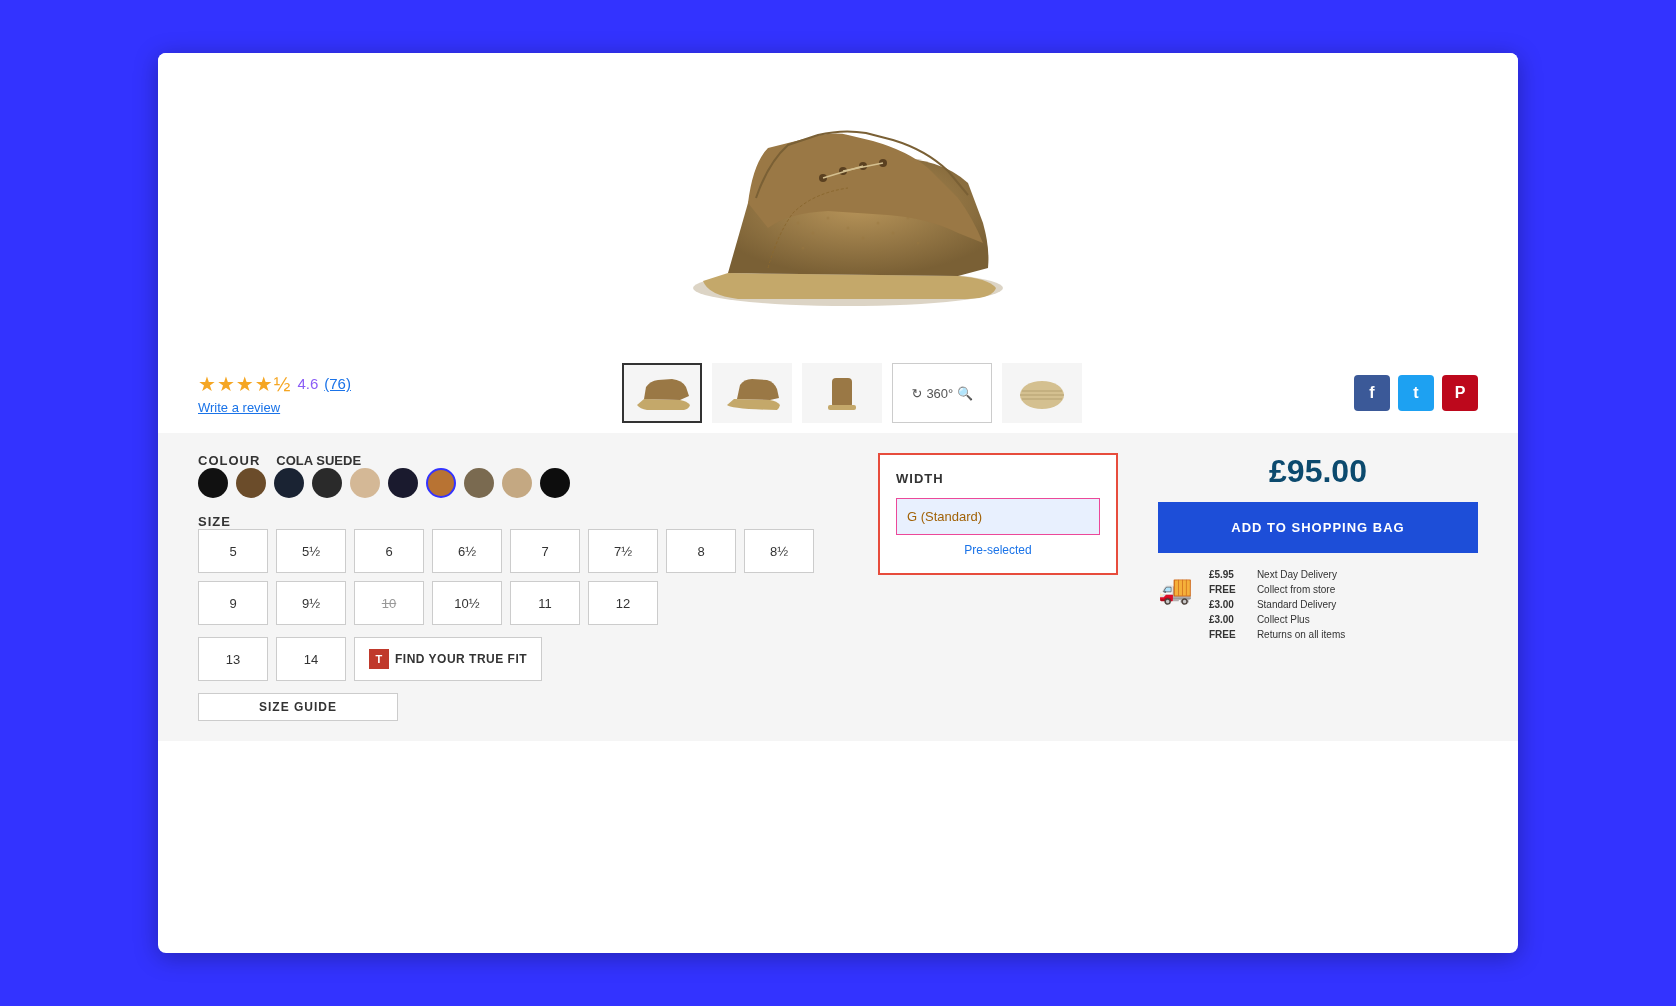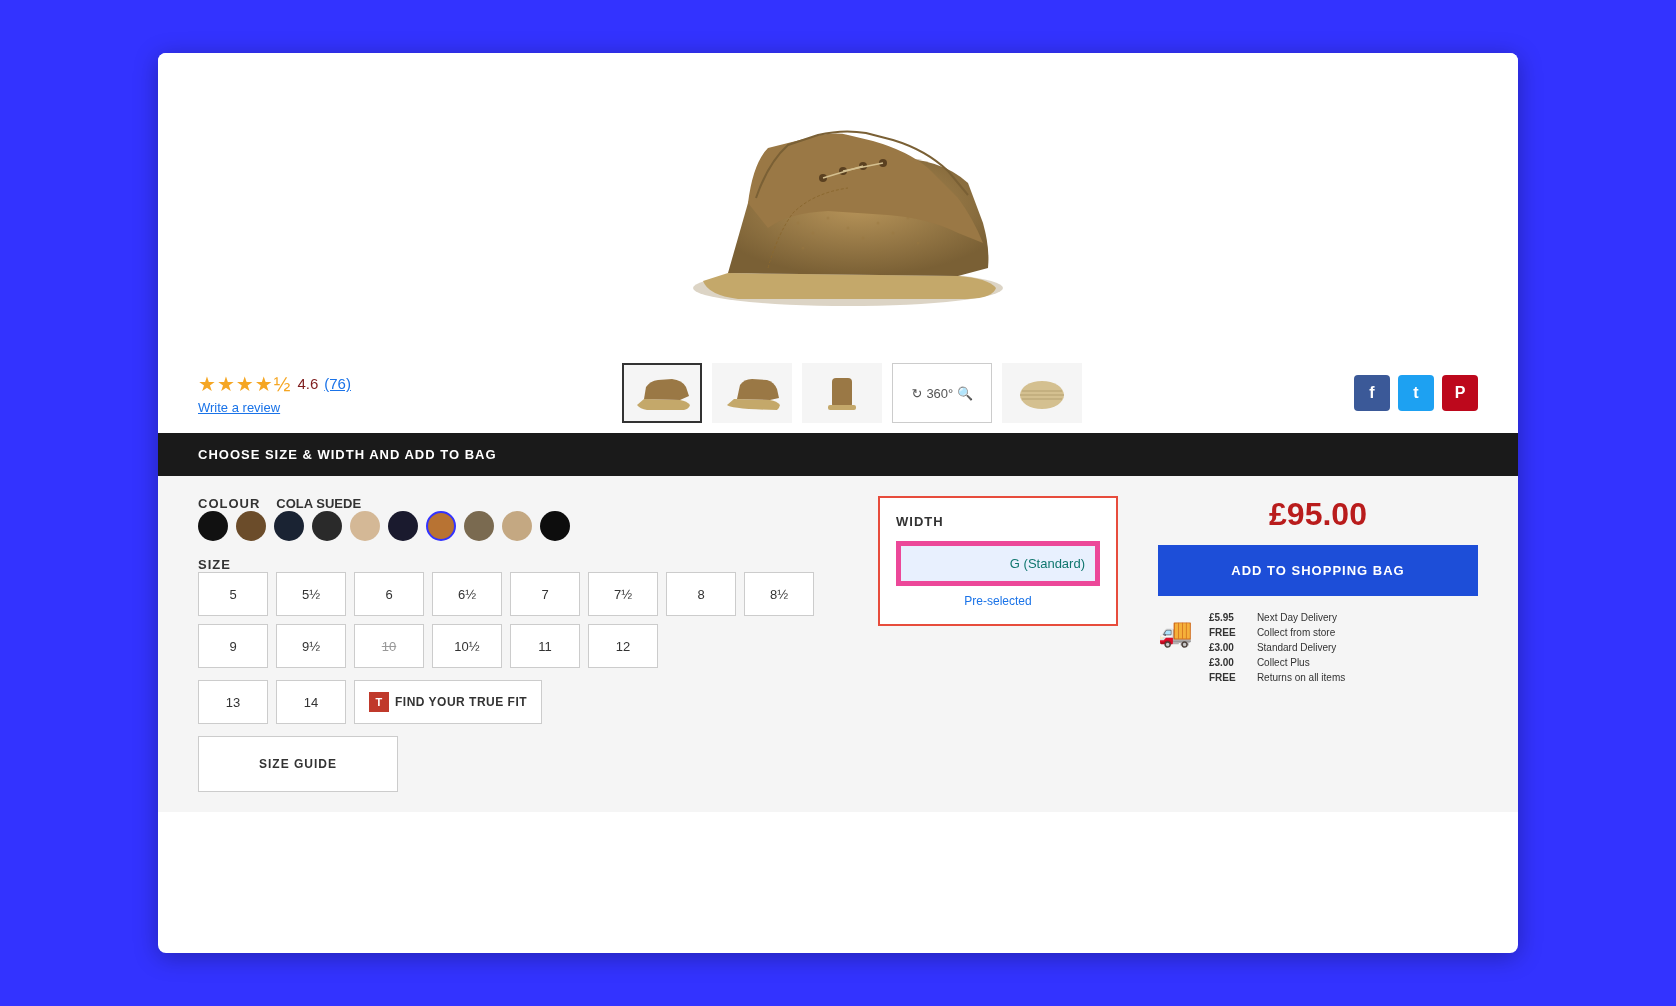--- a/index.html
+++ b/index.html
@@ -53,21 +53,21 @@
       display: flex;
       align-items: center;
       gap: 6px;
     }
     .stars {
       color: #f5a623;
       font-size: 20px;
       letter-spacing: 1px;
     }
     .rating-num {
-      color: #7f1d1d;
+      color: #8b5cf6;
       font-size: 15px;
       cursor: pointer;
     }
     .review-count {
       color: #1a73e8;
       font-size: 15px;
       text-decoration: underline;
       cursor: pointer;
     }
     .write-review {
@@ -229,21 +229,21 @@
       background: #c0392b;
       color: white;
       display: flex;
       align-items: center;
       justify-content: center;
       font-size: 11px;
       font-weight: bold;
     }
     .size-guide-btn {
       width: 200px;
-      height: 56px;
+      height: 28px;
       border: 1px solid #ccc;
       background: white;
       font-size: 12px;
       font-weight: bold;
       cursor: pointer;
       letter-spacing: 1px;
       color: #333;
     }
     .middle-col {
       width: 240px;
@@ -256,43 +256,43 @@
     .width-title {
       font-size: 13px;
       font-weight: bold;
       letter-spacing: 1px;
       margin-bottom: 12px;
       color: #333;
     }
     .width-option {
       width: 100%;
       padding: 10px;
-      border: 5px solid #ec4899;
+      border: 1px solid #ec4899;
       background: #e8f0fe;
       font-size: 13px;
       cursor: pointer;
-      color: #0f766e;
-      text-align: right;
+      color: #a16207;
+      text-align: left;
       margin-bottom: 8px;
     }
     .pre-selected {
       color: #1a73e8;
       font-size: 12px;
       text-align: center;
     }
     .right-col {
       width: 320px;
       display: flex;
       flex-direction: column;
       gap: 12px;
     }
     .price {
       font-size: 32px;
       font-weight: bold;
-      color: #b91c1c;
+      color: #0c4a6e;
       text-align: center;
     }
     .add-to-bag-btn {
       width: 100%;
       padding: 18px;
       background: #1d4ed8;
       color: white;
       font-size: 13px;
       font-weight: bold;
       letter-spacing: 1px;
@@ -432,23 +432,20 @@
       </div>
     </div>
 
     <div class="social-icons">
       <div class="social-btn fb">f</div>
       <div class="social-btn tw">t</div>
       <div class="social-btn pt">P</div>
     </div>
   </div>
 
-  <div class="section-header">
-    <span>CHOOSE SIZE &amp; WIDTH AND ADD TO BAG</span>
-  </div>
 
   <div class="options-section">
 
     <div class="left-col">
       <div class="colour-row">
         <span class="colour-label">COLOUR</span>
         <span class="colour-name">COLA SUEDE</span>
       </div>
 
       <div class="colour-swatches">

